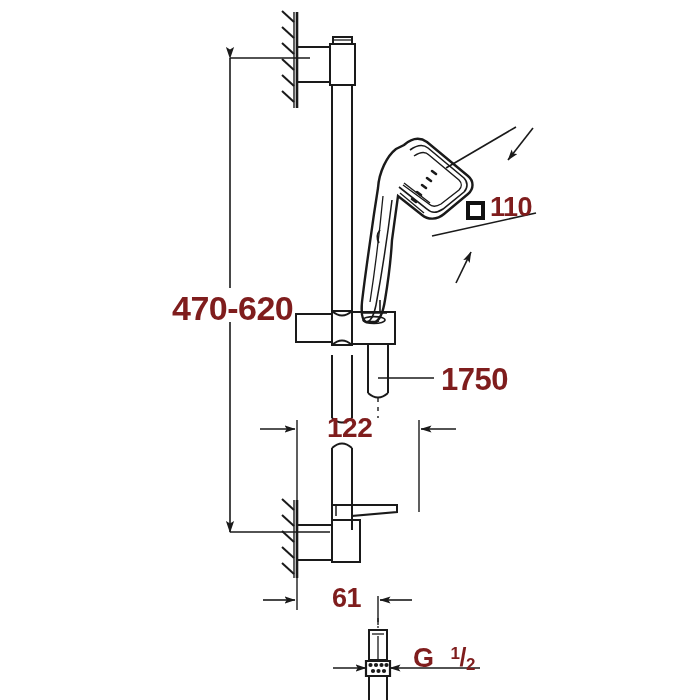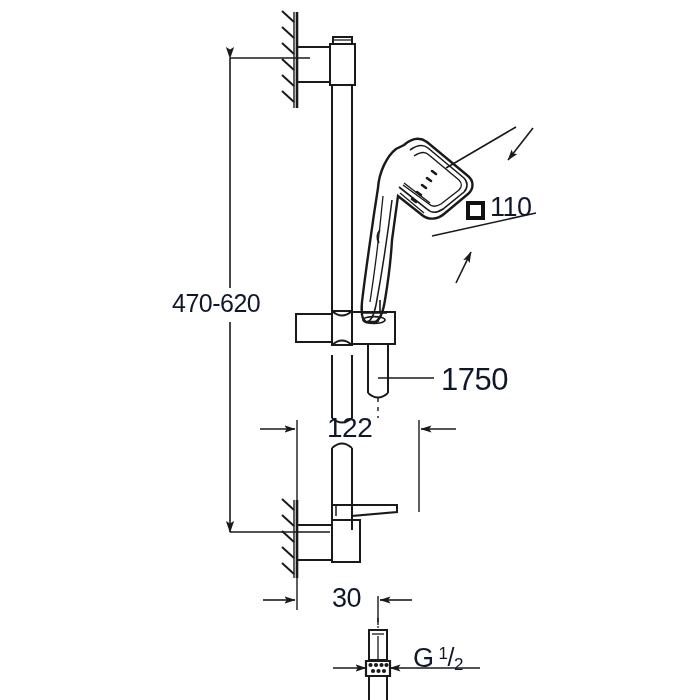--- a/index.html
+++ b/index.html
@@ -17,31 +17,32 @@
   }
   #drawing {
     position: absolute;
     left: 0;
     top: 0;
     width: 700px;
     height: 700px;
   }
   .dim-text {
     position: absolute;
-    color: #0f172a;
+    color: #7f1d1d;
     font-family: "Liberation Sans", sans-serif;
     white-space: nowrap;
     line-height: 1;
     -webkit-user-select: none;
     user-select: none;
+    font-weight: bold;
   }
   #label-range {
     left: 172px;
     top: 291px;
-    font-size: 25px;
+    font-size: 34px;
     letter-spacing: -0.5px;
   }
   #label-head {
     left: 466px;
     top: 194px;
     font-size: 27px;
     letter-spacing: -0.5px;
   }
   #label-hose {
     left: 441px;
@@ -76,21 +77,21 @@
     border: 4px solid #111;
     box-sizing: border-box;
     margin-right: 5px;
     position: relative;
     top: 4px;
   }
   .frac {
     display: inline-block;
     position: relative;
     font-size: 27px;
-    margin-left: 5px;
+    margin-left: 17px;
     top: -1px;
   }
   .frac .num {
     font-size: 17px;
     position: relative;
     top: -7px;
   }
   .frac .slash {
     font-size: 25px;
   }
@@ -308,20 +309,20 @@
   <div class="dim-text" id="label-range">470-620</div>
 
   <div class="dim-text" id="label-head">
     <span class="sq-glyph"></span><span>110</span>
   </div>
 
   <div class="dim-text" id="label-hose">1750</div>
 
   <div class="dim-text" id="label-depth">122</div>
 
-  <div class="dim-text" id="label-wallgap">30</div>
+  <div class="dim-text" id="label-wallgap">61</div>
 
   <div class="dim-text" id="label-thread">
     <span>G</span>
     <span class="frac"><span class="num">1</span><span class="slash">/</span><span class="den">2</span></span>
   </div>
 
 </div>
 
 </body></html>

